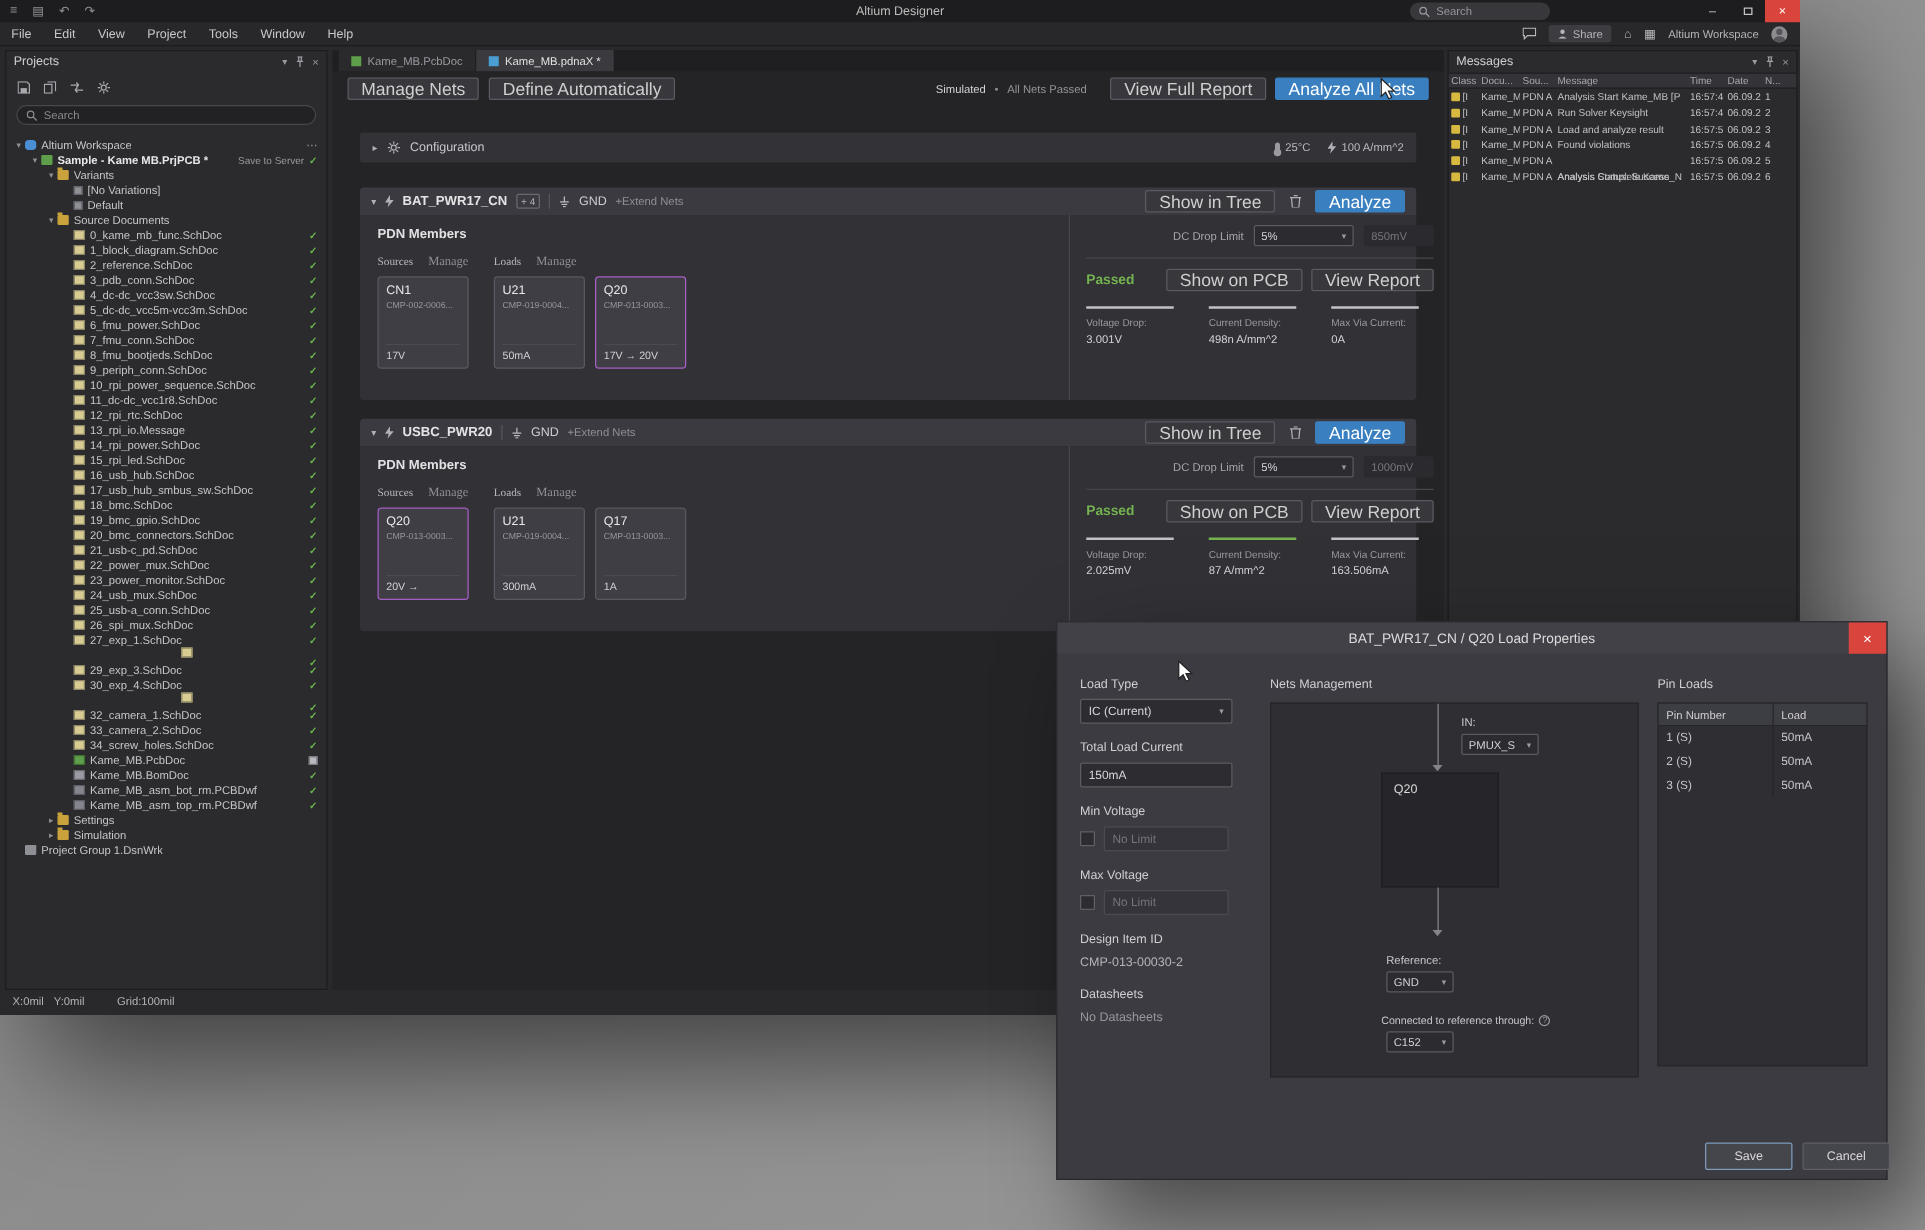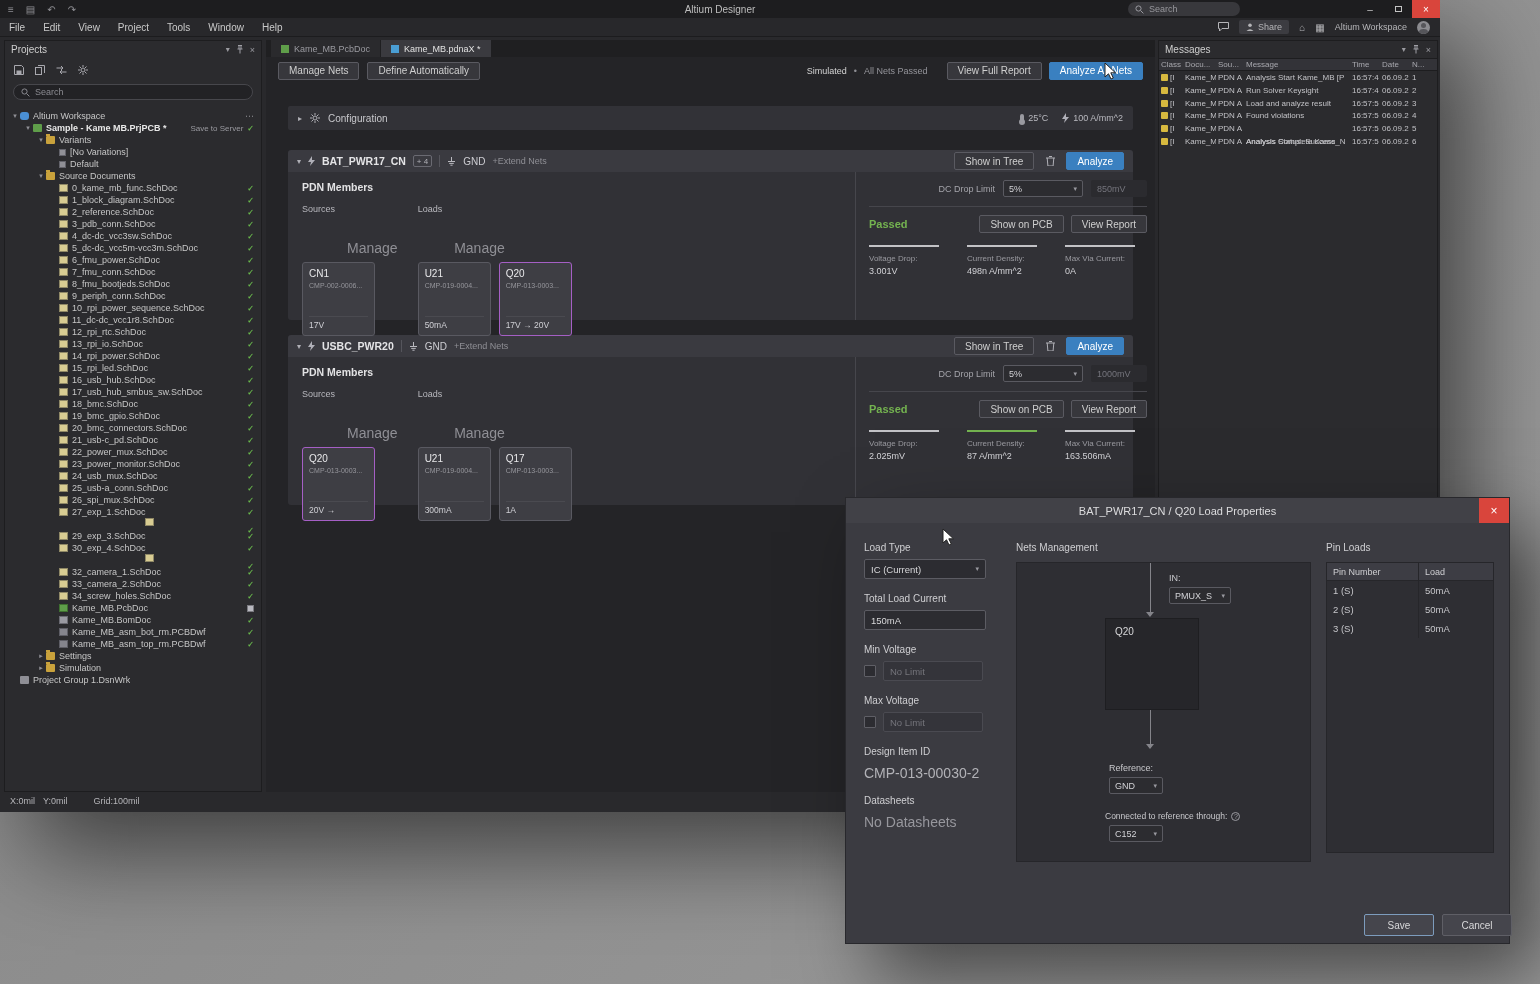--- a/index.html
+++ b/index.html
@@ -64,21 +64,21 @@
 
 
 .document-area { position:absolute; left:266px; top:40px; width:889px; height:752px; background:#242427; display:flex; flex-direction:column; }
 .tabbar { height:17px; background:#1f1f21; display:flex; padding-left:5px; flex:none; }
 .tab { display:flex; align-items:center; gap:5px; padding:0 10px; font-size:9px; color:#9a9aa0; background:#2a2a2d; margin-right:1px; }
 .tab.active { background:#3a3a3f; color:#e2e2e2; }
 .tab-ico { width:8px; height:8px; flex:none; }
 .tab-ico.pcb { background:#5f9e4a; }
 .tab-ico.pdna { background:#4a9ed4; }
 .doc-toolbar { height:27px; display:flex; align-items:center; padding:0 12px; gap:8px; flex:none; }
-.btn { height:18px; padding:0 10px; background:#37373c; border:1px solid #5a5a61; border-radius:2px; color:#cfcfcf; font-size:10px; display:inline-flex; align-items:center; justify-content:center; white-space:nowrap; }
+.btn { height:18px; padding:0 10px; background:#37373c; border:1px solid #5a5a61; border-radius:2px; color:#cfcfcf; font-size:14px; display:inline-flex; align-items:center; justify-content:center; white-space:nowrap; }
 .btn-blue { background:#3a80c0; border-color:#3a80c0; color:#fff; }
 .tb-status { margin-left:auto; display:flex; align-items:center; gap:7px; font-size:9px; }
 .sim-label { color:#d4d4d4; }
 .sim-dot { color:#8f8f95; }
 .sim-passed { color:#94949a; }
 .doc-content { flex:1; padding:22px 22px 0; overflow:hidden; }
 .config-bar { height:24px; background:#323237; border-radius:2px; display:flex; align-items:center; padding:0 10px; gap:8px; color:#c8c8cc; font-size:10px; margin-bottom:20px; }
 .cfg-right { margin-left:auto; display:flex; align-items:center; gap:14px; font-size:9px; color:#b9b9bf; }
 .cfg-chip { display:flex; align-items:center; gap:4px; }
 .therm { width:4px; height:9px; background:#9a9aa0; border-radius:2px; position:relative; }
@@ -91,23 +91,23 @@
 .sec-badge { border:1px solid #6a6a72; border-radius:2px; font-size:8px; color:#b0b0b6; padding:0 3px; height:12px; line-height:11px; }
 .vdiv { width:1px; height:12px; background:#55555c; }
 .net-label { color:#cdcdd2; }
 .extend { color:#8f8f95; font-size:9px; }
 .sec-actions { margin-left:auto; display:flex; align-items:center; gap:7px; }
 .icon-btn { width:18px; height:18px; display:flex; align-items:center; justify-content:center; border-radius:2px; }
 .section-body { background:#313136; border-radius:0 0 3px 3px; display:flex; height:148px; }
 .pdn-left { width:567px; padding:9px 14px; flex:none; }
 .pdn-title { font-size:10.5px; font-weight:bold; color:#e2e2e4; margin-bottom:11px; }
 .pdn-groups { display:flex; gap:20px; }
-.pdn-group-head { display:flex; gap:12px; margin-bottom:6px; }
+.pdn-group-head { display:flex; gap:12px; margin-bottom:6px;font-family:Liberation Serif, serif; }
 .pdn-group-label { font-size:9px; color:#b8b8be; }
-.pdn-manage { font-size:14px; color:#8f8f95;margin-top:36px; }
+.pdn-manage { font-size:10px; color:#8f8f95; }
 .pdn-cards { display:flex; gap:8px; }
 .pdn-card { width:73px; height:74px; background:#3e3e44; border:1px solid #595961; border-radius:3px; padding:5px 6px; display:flex; flex-direction:column; }
 .pdn-card.selected { border-color:#a55fc5; }
 .card-name { font-size:10px; color:#e8e8ea; }
 .card-id { font-size:7px; color:#96969c; margin-top:3px; }
 .card-value { font-size:8.5px; color:#cfcfd4; margin-top:auto; border-top:1px solid #4a4a50; padding-top:3px; }
 .pdn-right { flex:1; border-left:1px solid #46464c; padding:8px 13px 6px; display:flex; flex-direction:column; }
 .dc-row { display:flex; align-items:center; justify-content:flex-end; gap:8px; font-size:9px; color:#a4a4aa; }
 .dd { height:17px; background:#2c2c30; border:1px solid #5a5a61; border-radius:2px; color:#d2d2d6; display:flex; align-items:center; justify-content:space-between; padding:0 5px; font-size:9px; }
 .dd .car { color:#9a9aa0; font-size:7px; margin-left:6px; }
@@ -136,21 +136,21 @@
 .modal-title { height:25px; background:#414147; display:flex; align-items:center; justify-content:center; color:#dcdcde; font-size:11px; position:relative; }
 .modal-close { position:absolute; right:0; top:0; width:30px; height:25px; background:#d9453c; color:#fff; display:flex; align-items:center; justify-content:center; font-size:12px; }
 .m-label { font-size:10px; color:#cfcfd2; }
 .m-col1 { position:absolute; left:18px; top:44px; width:128px; }
 .m-input, .m-dd { width:122px; height:20px; background:#2c2c31; border:1px solid #5c5c63; border-radius:2px; color:#d8d8da; font-size:9.5px; display:flex; align-items:center; padding:0 6px; margin-top:6px; }
 .m-dd { justify-content:space-between; }
 .m-gap { margin-top:14px; }
 .cb-row { display:flex; align-items:center; gap:7px; margin-top:6px; }
 .checkbox { width:12px; height:12px; background:#2c2c31; border:1px solid #5f5f66; border-radius:1px; flex:none; }
 .m-disabled { width:100px; height:20px; background:#34343a; border:1px solid #4a4a51; border-radius:2px; color:#74747b; font-size:9.5px; display:flex; align-items:center; padding:0 6px; }
-.m-value { font-size:14px; color:#b2b2b7; margin-top:8px; }
+.m-value { font-size:10px; color:#b2b2b7; margin-top:8px; }
 .m-muted { color:#97979d; }
 .m-col2 { position:absolute; left:170px; top:44px; width:295px; }
 .nets-panel { position:relative; margin-top:9px; width:295px; height:300px; background:#2e2e33; border:1px solid #26262a; }
 .flow-line { position:absolute; left:133px; width:1px; background:#84848a; }
 .flow-head { position:absolute; left:129px; width:0; height:0; border-left:4px solid transparent; border-right:4px solid transparent; border-top:5px solid #84848a; }
 .np-in-label { position:absolute; left:152px; top:10px; font-size:9px; color:#c8c8cc; }
 .np-in-dd { position:absolute; left:152px; top:24px; width:62px; height:17px; }
 .q20-box { position:absolute; left:88px; top:55px; width:94px; height:92px; background:#26262a; border:1px solid #1e1e21; }
 .q20-label { font-size:10px; color:#d8d8da; padding:7px 0 0 9px; }
 .np-ref-label { position:absolute; left:92px; top:200px; font-size:9px; color:#c8c8cc; }
@@ -405,21 +405,21 @@
             <span class="tree-caret"></span>
             <span class="tree-ico ico-doc"></span>
             <span class="tree-label">12_rpi_rtc.SchDoc</span>
             <span class="tree-right">
               <span class="tree-check">✓</span>
             </span>
           </div>
           <div class="tree-row" style="padding-left: 44px;">
             <span class="tree-caret"></span>
             <span class="tree-ico ico-doc"></span>
-            <span class="tree-label">13_rpi_io.SchDoc</span>
+            <span class="tree-label">13_rpi_io.Message</span>
             <span class="tree-right">
               <span class="tree-check">✓</span>
             </span>
           </div>
           <div class="tree-row" style="padding-left: 44px;">
             <span class="tree-caret"></span>
             <span class="tree-ico ico-doc"></span>
             <span class="tree-label">14_rpi_power.SchDoc</span>
             <span class="tree-right">
               <span class="tree-check">✓</span>

